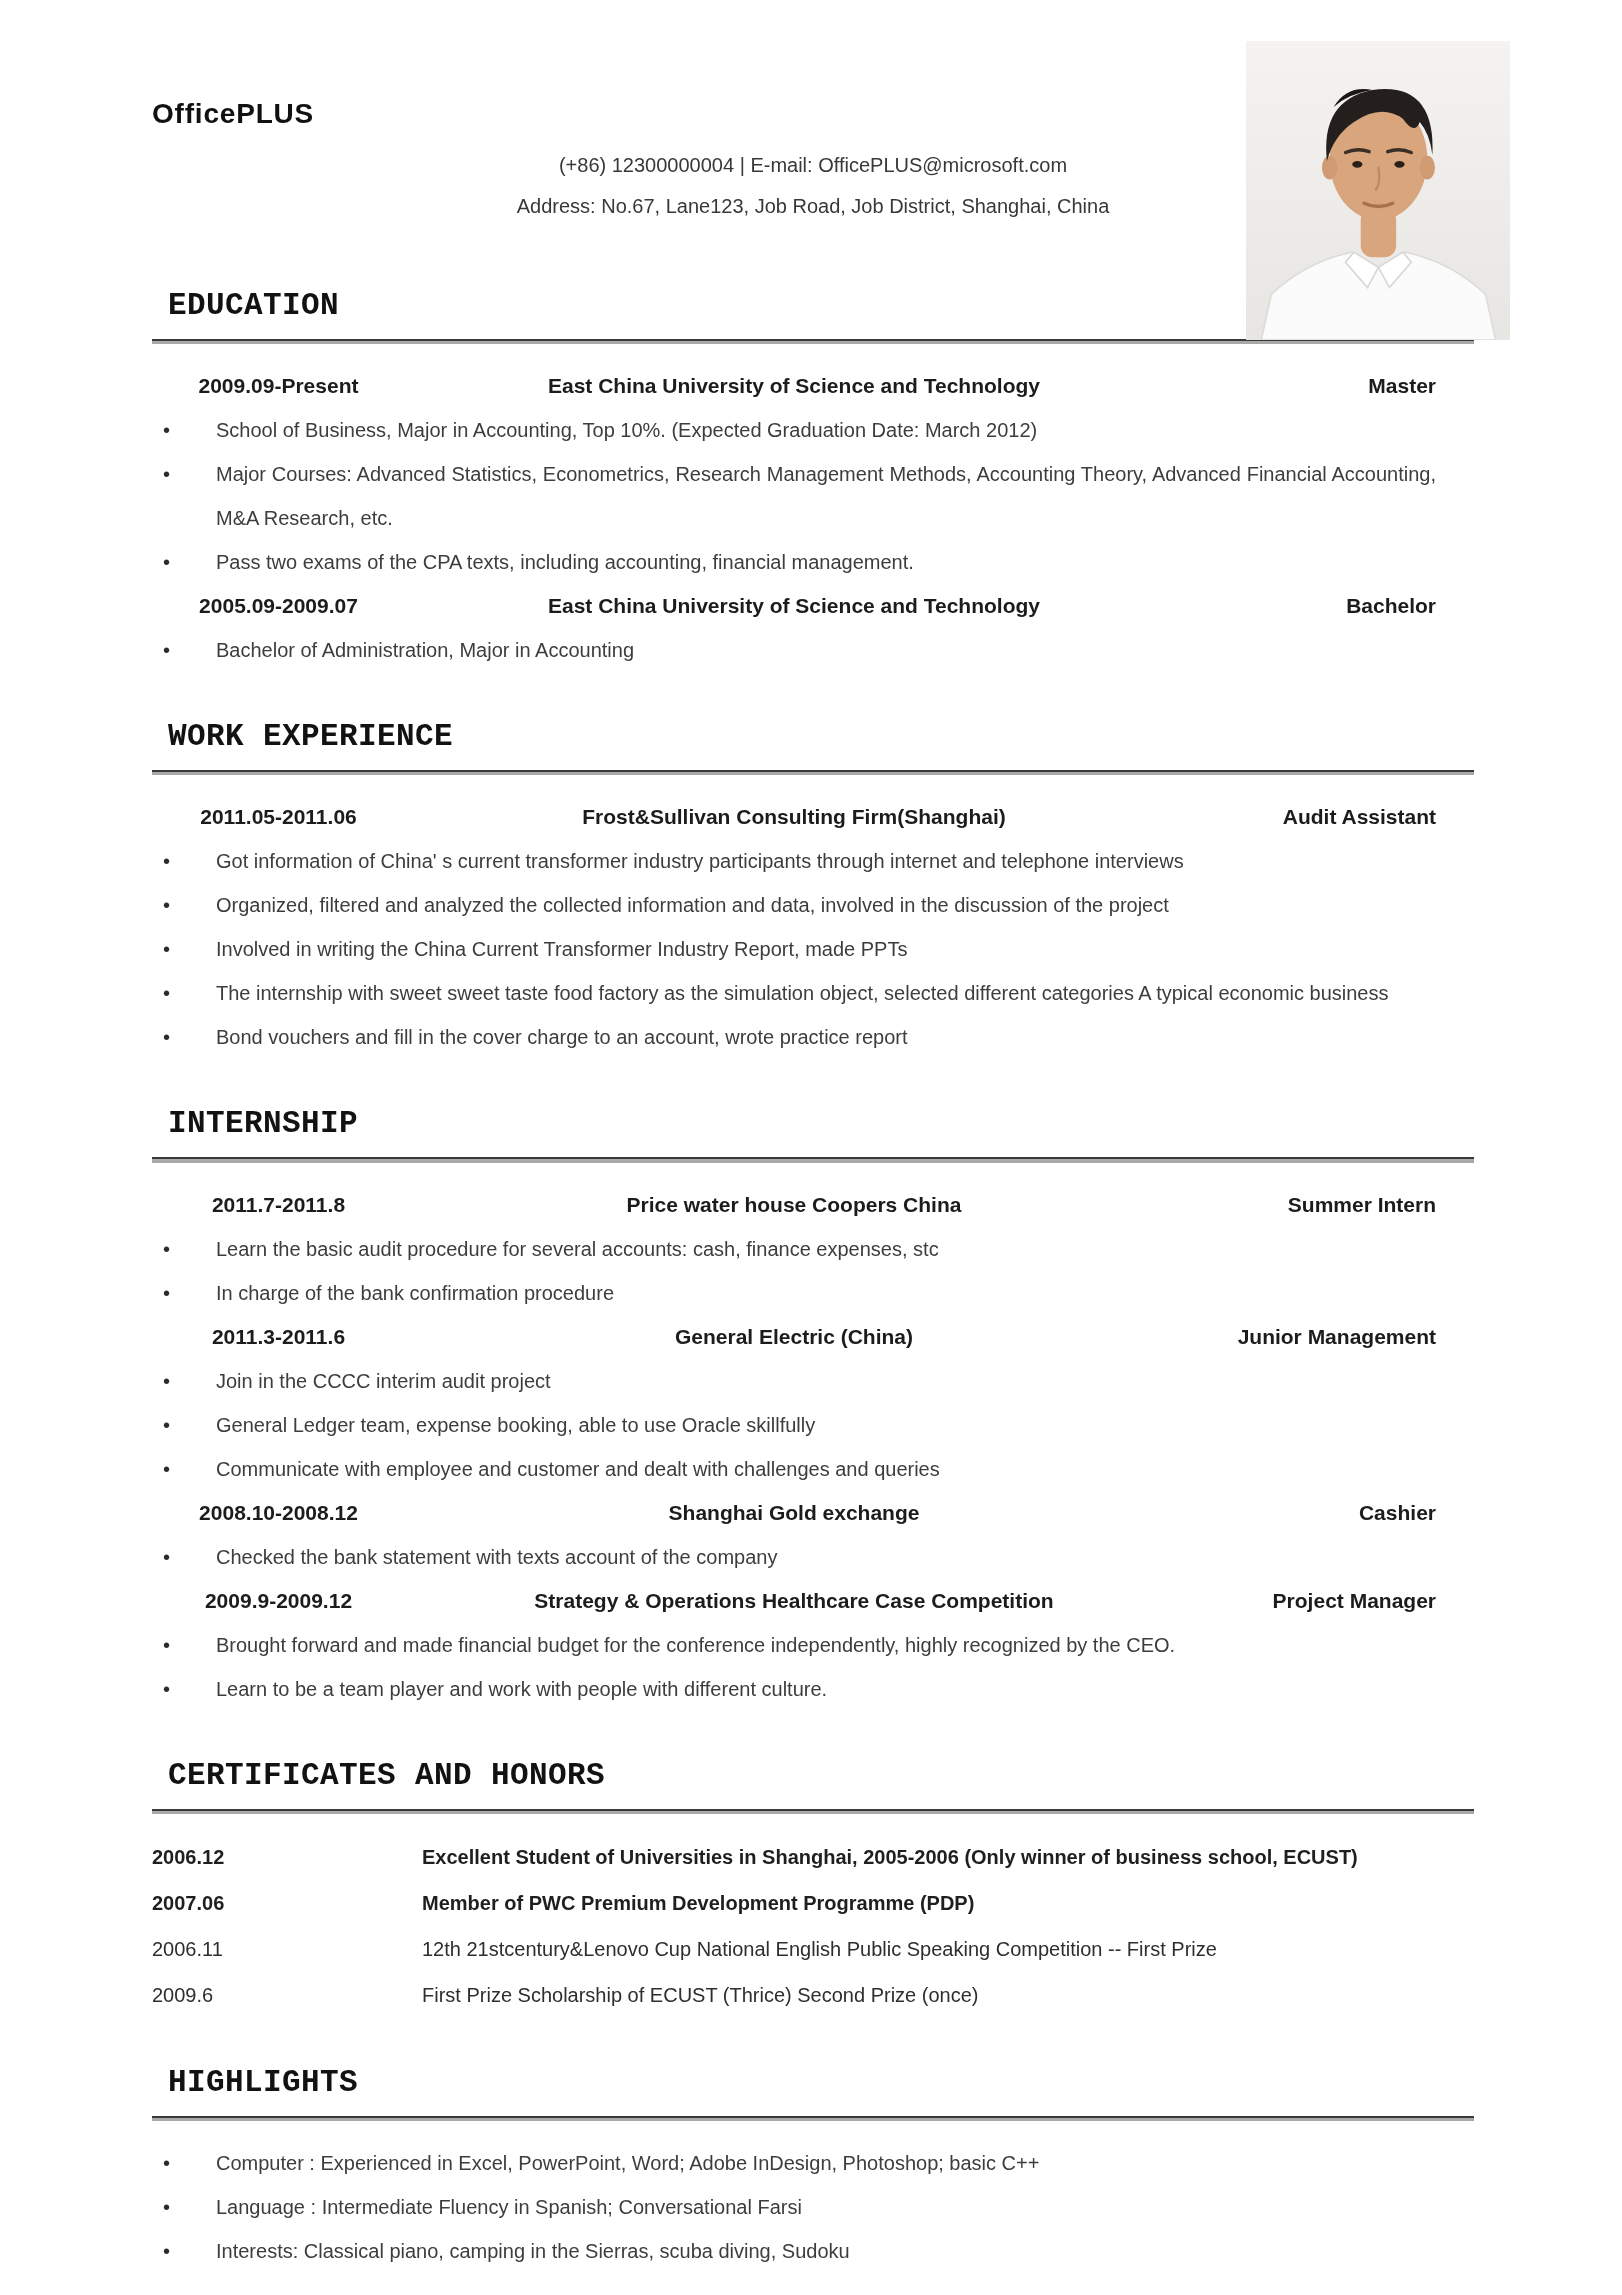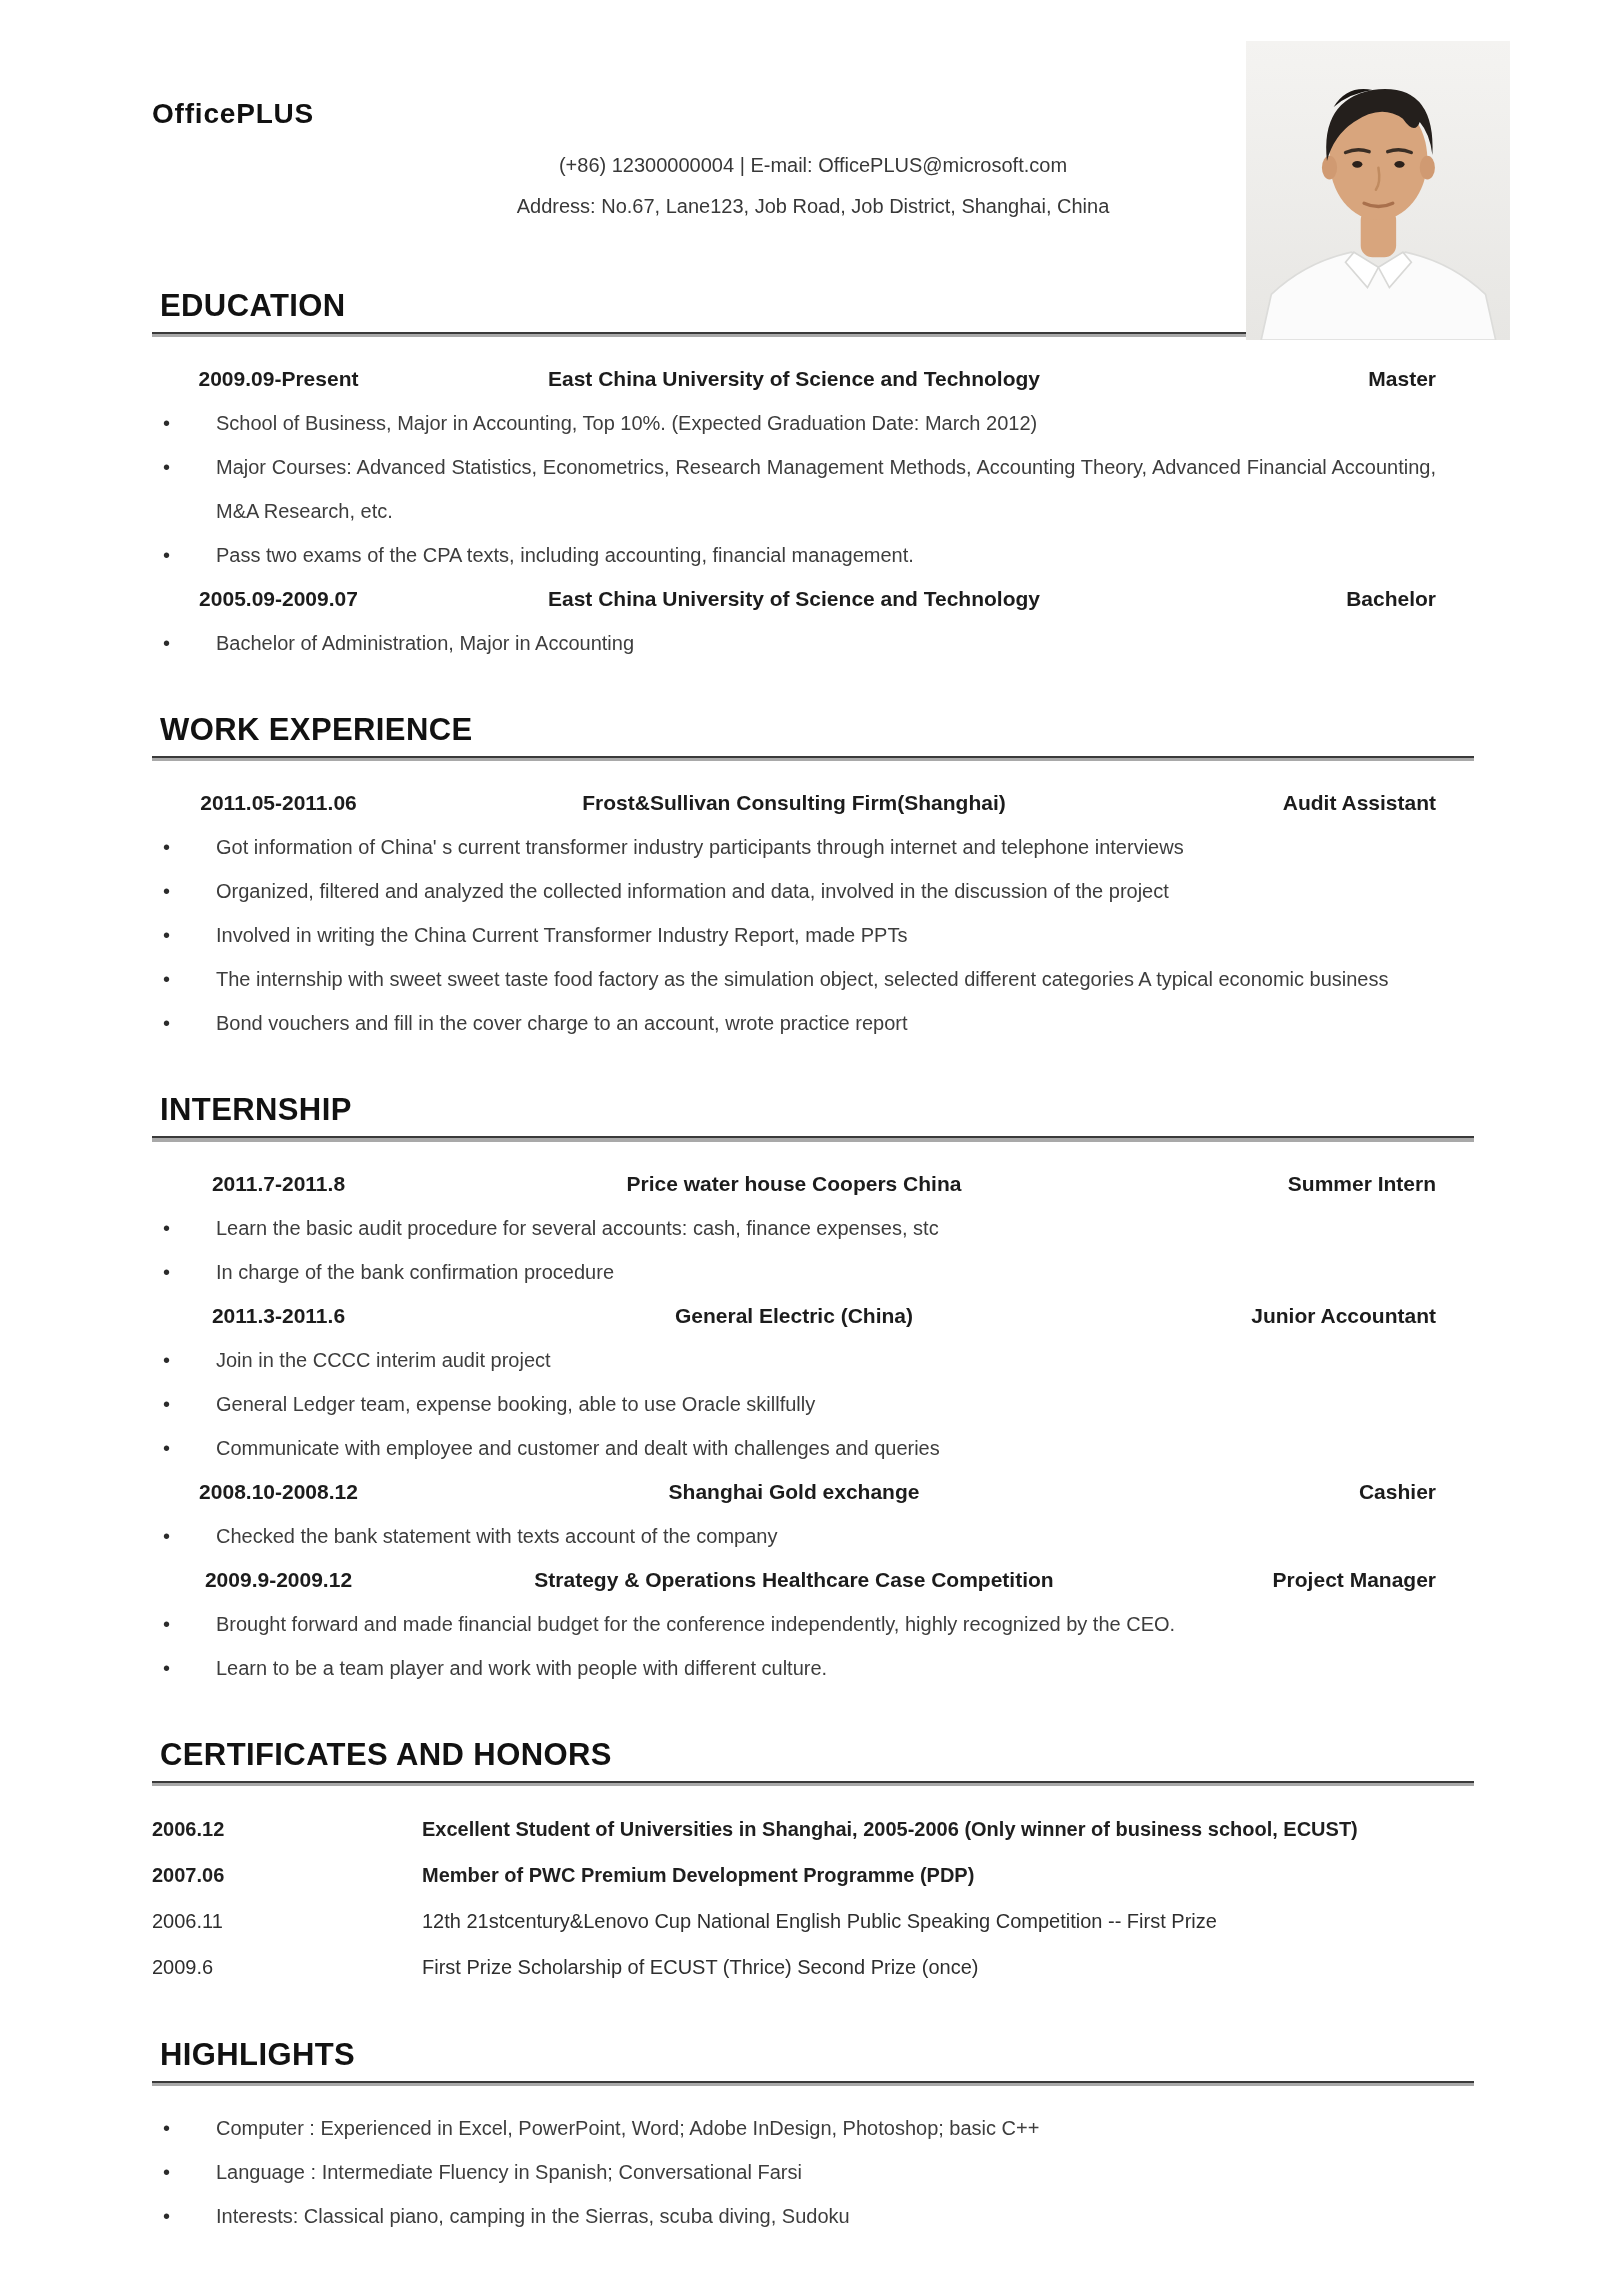--- a/index.html
+++ b/index.html
@@ -25,22 +25,22 @@
   .photo{
     position:absolute;top:41px;right:112px;
     width:264px;height:299px;
     overflow:hidden;
   }
   .photo svg{display:block;width:100%;height:100%;}
   
   .section{margin-top:47px;}
   .section.first{margin-top:68px;}
   .section-title{
-    margin:8px;
-    font-size:31px;font-weight:800;letter-spacing:0.4px;color:#121212;
+    margin:16px;
+    font-size:31px;font-weight:800;letter-spacing:0.4px;color:#121212;font-family:Liberation Mono, monospace;
   }
   .rule{
     margin-top:3.4px;
     height:3.4px;background:#a9a9a9;
     border-top:2.5px solid #3a3a3a;
   }
   .section-content{margin-top:20px;padding-right:38px;}
   .section-content.no-pad{padding-right:0;}
   
   .entry-head{
@@ -168,21 +168,21 @@
             <span class="entry-org">Price water house Coopers China</span>
             <span class="entry-role">Summer Intern</span>
           </div>
           <ul class="bullets">
             <li>Learn the basic audit procedure for several accounts: cash, finance expenses, stc</li>
             <li>In charge of the bank confirmation procedure</li>
           </ul>
           <div class="entry-head">
             <span class="entry-date">2011.3-2011.6</span>
             <span class="entry-org">General Electric (China)</span>
-            <span class="entry-role">Junior Accountant</span>
+            <span class="entry-role">Junior Management</span>
           </div>
           <ul class="bullets">
             <li>Join in the CCCC interim audit project</li>
             <li>General Ledger team, expense booking, able to use Oracle skillfully</li>
             <li>Communicate with employee and customer and dealt with challenges and queries</li>
           </ul>
           <div class="entry-head">
             <span class="entry-date">2008.10-2008.12</span>
             <span class="entry-org">Shanghai Gold exchange</span>
             <span class="entry-role">Cashier</span>

